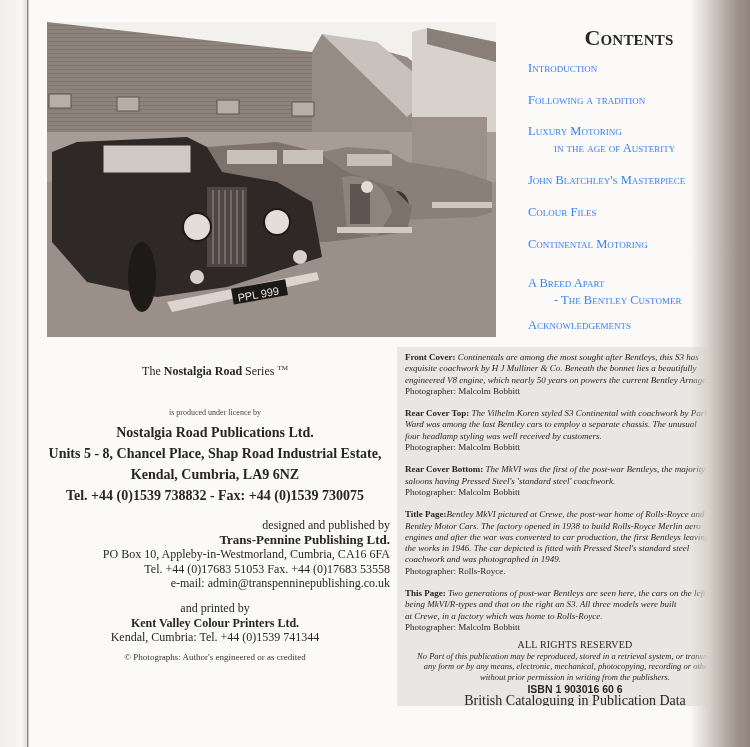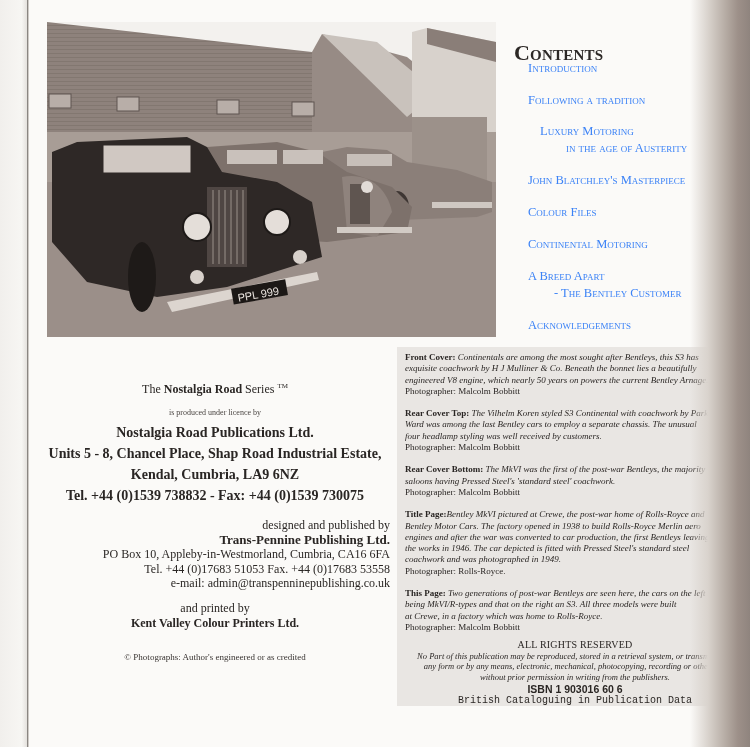--- a/index.html
+++ b/index.html
@@ -22,32 +22,32 @@
       background: linear-gradient(90deg, rgba(251,250,248,0) 0%, #d9d3cd 30%, #b5aba3 60%, #9d9089 80%, #8f847e 100%);
       z-index: 5; pointer-events: none;
     }
     
     .photo {
       position: absolute; left: 47px; top: 22px; width: 449px; height: 315px;
       overflow: hidden; background: #a69a93;
     }
     .photo svg { display: block; }
     
-    .contents { position: absolute; left: 514px; top: 40px; width: 230px; }
+    .contents { position: absolute; left: 514px; top: 25px; width: 230px; text-align: center; }
     .contents-title {
       font-variant: small-caps; font-weight: bold; font-size: 22px; letter-spacing: 0.2px;
       color: #2c2826; margin: 0;
     }
     .toc-item {
       font-variant: small-caps; font-size: 12.5px; color: #3b82f6; position: absolute; left: 14px; white-space: nowrap;
     }
     .toc-item .sub { display: block; padding-left: 26px; margin-top: 2px; }
     
     .info { position: absolute; left: 40px; width: 350px; text-align: center; color: #2a2624; }
-    .series { top: 382px; font-size: 12px; }
+    .series { top: 364px; font-size: 12px; }
     .series b { font-weight: bold; }
     .series sup { font-size: 7px; }
     .licence { top: 408px; font-size: 8px; color: #4a4542; }
     .nrp-block { top: 422px; font-size: 14px; font-weight: bold; line-height: 21px; }
     .designed { top: 518px; font-size: 12px; line-height: 14.5px; text-align: right; }
     .designed .pub-name { font-weight: bold; font-size: 13px; }
     .printed { top: 601px; font-size: 12px; line-height: 14.5px; }
     .printed .pub-name { font-weight: bold; }
     .copy { top: 651px; font-size: 9px; line-height: 12px; color: #3a3533; }
     
@@ -57,21 +57,21 @@
       box-sizing: border-box; padding: 5px 0 0 8px; overflow: hidden;
     }
     .credit { margin-bottom: 11px; white-space: nowrap; }
     .credit b { font-style: normal; }
     .credit .desc { font-style: italic; }
     .credit .line { display: block; }
     .rights { text-align: center; margin-top: -5px; width: 340px; }
     .rights .head { font-size: 10px; letter-spacing: 0.2px; }
     .rights .notice { font-style: italic; font-size: 8.5px; line-height: 10.5px; }
     .rights .isbn { font-family: "Liberation Sans", "DejaVu Sans", sans-serif; font-weight: bold; font-size: 10.5px; margin-top: 2px; }
-    .rights .bcip { font-size: 10px; font-family: Liberation Mono, monospace; }
+    .rights .bcip { font-size: 14px; }
   </style>
 </head>
 <body>
 
 <div class="left-edge"></div>
 
 <div class="photo">
   <svg width="449" height="315" viewBox="0 0 449 315">
     <defs>
       <pattern id="tiles" width="6" height="4" patternUnits="userSpaceOnUse">
@@ -139,34 +139,34 @@
 
 <div class="contents">
   <h2 class="contents-title">Contents</h2>
 </div>
 <div class="toc-item" style="left:528px; top:61px;">
   <span>Introduction</span>
 </div>
 <div class="toc-item" style="left:528px; top:93px;">
   <span>Following a tradition</span>
 </div>
-<div class="toc-item" style="left:540px; top:124px;">
+<div class="toc-item" style="left:528px; top:124px;">
   <span>Luxury Motoring</span>
   <span class="sub">in the age of Austerity</span>
 </div>
 <div class="toc-item" style="left:528px; top:173px;">
   <span>John Blatchley's Masterpiece</span>
 </div>
 <div class="toc-item" style="left:528px; top:205px;">
   <span>Colour Files</span>
 </div>
 <div class="toc-item" style="left:528px; top:237px;">
   <span>Continental Motoring</span>
 </div>
-<div class="toc-item" style="left:528px; top:269px;font-family:Liberation Serif, serif;">
+<div class="toc-item" style="left:528px; top:276px;font-family:Liberation Serif, serif;">
   <span>A Breed Apart</span>
   <span class="sub">- The Bentley Customer</span>
 </div>
 <div class="toc-item" style="left:528px; top:318px;">
   <span>Acknowledgements</span>
 </div>
 
 <div class="info series">
   <span>The </span><b>Nostalgia Road</b><span> Series</span>
   <sup>TM</sup>
@@ -181,20 +181,21 @@
 <div class="info designed">
   <div>designed and published by</div>
   <div class="pub-name">Trans-Pennine Publishing Ltd.</div>
   <div>PO Box 10, Appleby-in-Westmorland, Cumbria, CA16 6FA</div>
   <div>Tel. +44 (0)17683 51053 Fax. +44 (0)17683 53558</div>
   <div>e-mail: admin@transpenninepublishing.co.uk</div>
 </div>
 <div class="info printed">
   <div>and printed by</div>
   <div class="pub-name">Kent Valley Colour Printers Ltd.</div>
+  <div>Kendal, Cumbria: Tel. +44 (0)1539 741344</div>
 </div>
 <div class="info copy">
   <div>© Photographs: Author's engineered or as credited</div>
 </div>
 
 <div class="credits">
   <div class="credit">
     <span class="line"><b>Front Cover:</b><span class="desc"> Continentals are among the most sought after Bentleys, this S3 has</span></span>
     <span class="line desc">exquisite coachwork by H J Mulliner &amp; Co.  Beneath the bonnet lies a beautifully</span>
     <span class="line desc">engineered V8 engine, which nearly 50 years on powers the current Bentley Arnage.</span>

